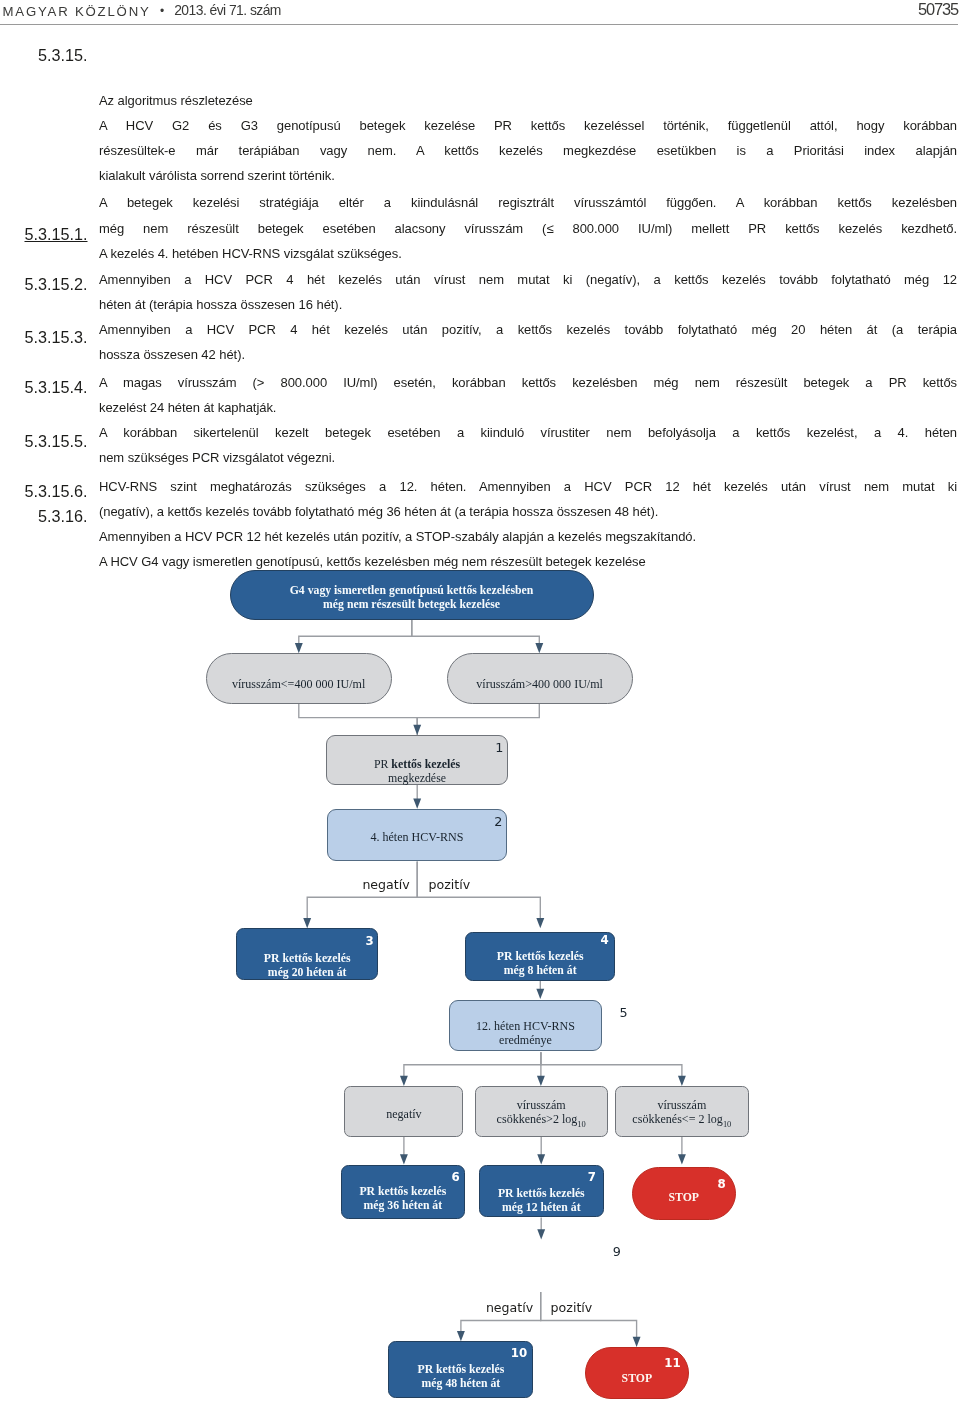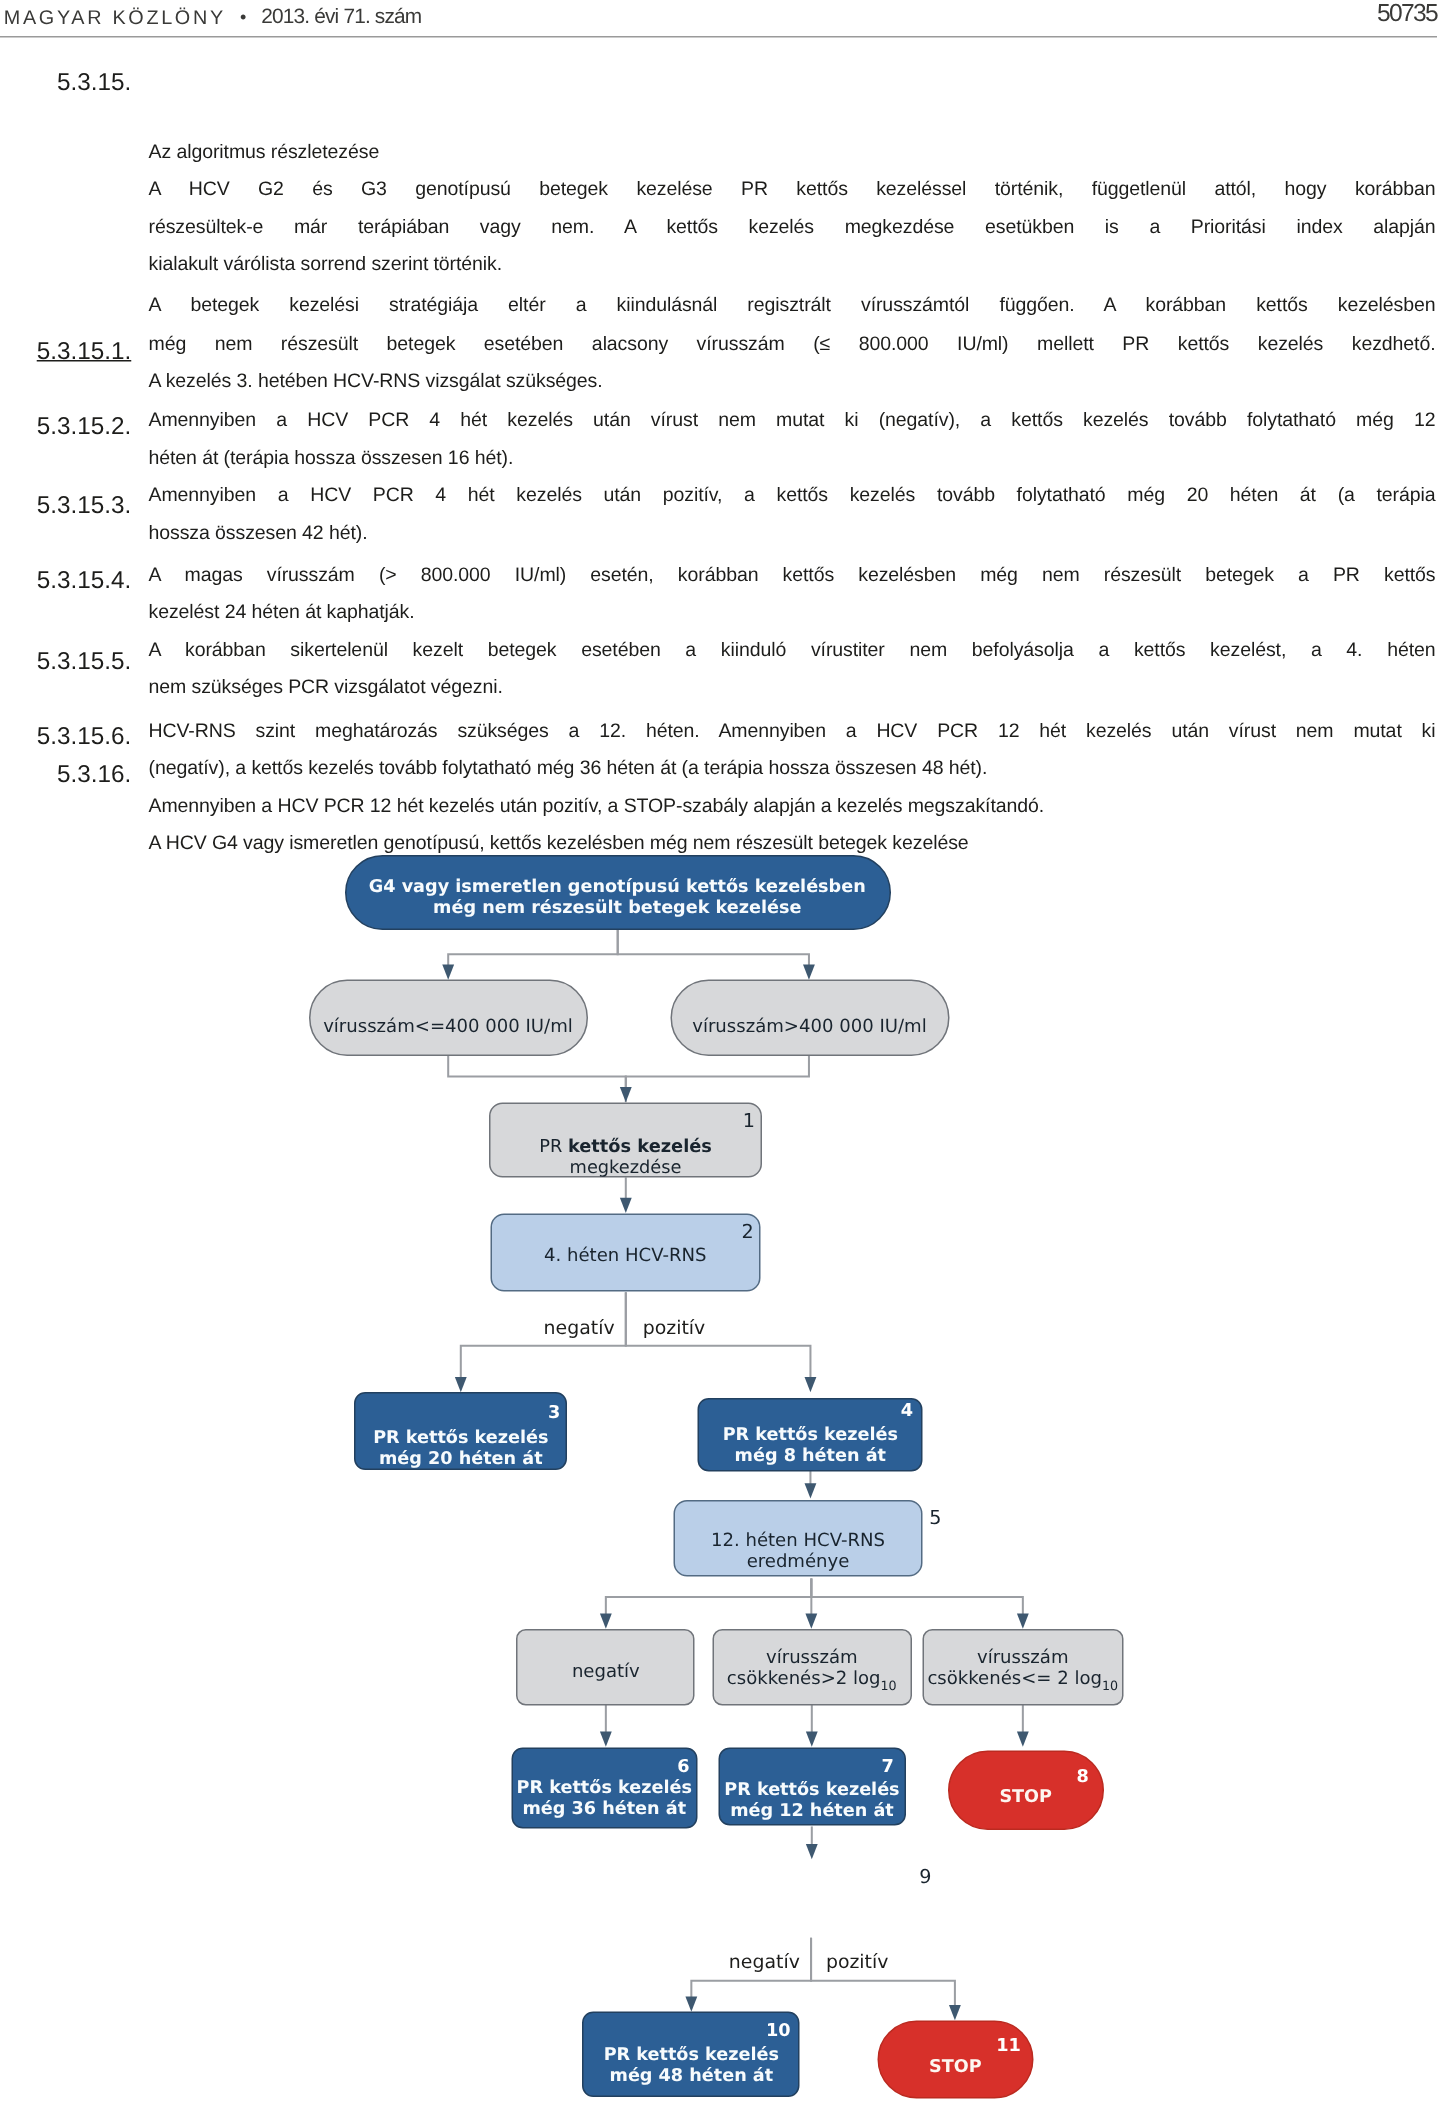--- a/index.html
+++ b/index.html
@@ -21,21 +21,21 @@
       font-size:13px;line-height:19px;letter-spacing:-0.06px;margin-top:45px;}
   .ln.j{white-space:normal;text-align:justify;text-align-last:justify;}
   .secnum{position:absolute;text-align:right;font-size:16.2px;line-height:19px;white-space:nowrap;}
 
   
   #chart{position:absolute;left:0;top:0;width:960px;height:1402px;}
   svg#wires{position:absolute;left:0;top:0;width:960px;height:1402px;}
   .node{position:absolute;box-sizing:border-box;display:flex;align-items:center;justify-content:center;
         text-align:center;font-family:"DejaVu Sans",sans-serif;}
   .node .lbl{width:100%;white-space:pre-line;}
-  .node{border-style:solid;border-width:1.1px;}
+  .node{border-style:solid;border-width:1.1px;font-family:Liberation Serif, serif;}
   .node.dark{background:var(--c-dark);border-color:var(--c-dark-b);color:var(--c-on-dark);}
   .node.lightblue{background:var(--c-lblue);border-color:var(--c-lblue-b);color:var(--c-on-light);}
   .node.gray{background:var(--c-gray);border-color:var(--c-gray-b);color:var(--c-on-light);}
   .node.red{background:var(--c-red);border-color:var(--c-red-b);color:#fdf6f0;}
   .badge{position:absolute;font-family:"DejaVu Sans",sans-serif;font-weight:bold;font-size:11.8px;line-height:11.8px;}
   .badge.onDark{color:#ffffff;}
   .badge.onLight{color:var(--c-on-light);font-weight:400;font-size:12.8px;line-height:12.8px;}
   .elabel{position:absolute;font-family:"DejaVu Sans",sans-serif;font-size:12.6px;line-height:12.6px;color:var(--c-text);white-space:nowrap;}
   .sub{font-size:0.70em;vertical-align:-0.45em;}
 </style>
@@ -53,21 +53,21 @@
   </div>
 
   <div id="bodytext">
       <div class="secnum" style="top: 46.05px; left: 0px; width: 87.5px;">5.3.15.</div>
       <div class="ln" style="top: 46.05px;">Az algoritmus részletezése</div>
       <div class="ln j" style="top: 71.05px;">A HCV G2 és G3 genotípusú betegek kezelése PR kettős kezeléssel történik, függetlenül attól, hogy korábban</div>
       <div class="ln j" style="top: 96.05px;">részesültek-e már terápiában vagy nem. A kettős kezelés megkezdése esetükben is a Prioritási index alapján</div>
       <div class="ln" style="top: 121.05px;">kialakult várólista sorrend szerint történik.</div>
       <div class="ln j" style="top: 148.45px;">A betegek kezelési stratégiája eltér a kiindulásnál regisztrált vírusszámtól függően. A korábban kettős kezelésben</div>
       <div class="ln j" style="top: 173.55px;">még nem részesült betegek esetében alacsony vírusszám (≤ 800.000 IU/ml) mellett PR kettős kezelés kezdhető.</div>
-      <div class="ln" style="top: 198.65px;">A kezelés 3. hetében HCV-RNS vizsgálat szükséges.</div>
+      <div class="ln" style="top: 198.65px;">A kezelés 4. hetében HCV-RNS vizsgálat szükséges.</div>
       <div class="secnum" style="top: 224.65px; left: 0px; width: 87.5px; text-decoration: underline;">5.3.15.1.</div>
       <div class="ln j" style="top: 224.65px;">Amennyiben a HCV PCR 4 hét kezelés után vírust nem mutat ki (negatív), a kettős kezelés tovább folytatható még 12</div>
       <div class="ln" style="top: 249.75px;">héten át (terápia hossza összesen 16 hét).</div>
       <div class="secnum" style="top: 274.85px; left: 0px; width: 87.5px;">5.3.15.2.</div>
       <div class="ln j" style="top: 274.85px;">Amennyiben a HCV PCR 4 hét kezelés után pozitív, a kettős kezelés tovább folytatható még 20 héten át (a terápia</div>
       <div class="ln" style="top: 299.85px;">hossza összesen 42 hét).</div>
       <div class="secnum" style="top: 327.95px; left: 0px; width: 87.5px;">5.3.15.3.</div>
       <div class="ln j" style="top: 327.95px;">A magas vírusszám (&gt; 800.000 IU/ml) esetén, korábban kettős kezelésben még nem részesült betegek a PR kettős</div>
       <div class="ln" style="top: 352.95px;">kezelést 24 héten át kaphatják.</div>
       <div class="secnum" style="top: 377.95px; left: 0px; width: 87.5px;">5.3.15.4.</div>
@@ -136,21 +136,21 @@
       </div>
       <div class="badge onLight" style="right: 457.5px; top: 816px;">2</div>
       <div class="node dark" style="left: 236.4px; top: 928.2px; width: 141.6px; height: 51.5px; border-radius: 7.5px; font-size: 11.75px; line-height: 13.9px; font-weight: 700;">
         <div class="lbl" style="transform: translateY(11.9px);">PR kettős kezelés<br>még 20 héten át</div>
       </div>
       <div class="badge onDark" style="right: 586.4px; top: 936.3px;">3</div>
       <div class="node dark" style="left: 465px; top: 931.5px; width: 150.4px; height: 49.2px; border-radius: 7.5px; font-size: 11.75px; line-height: 13.9px; font-weight: 700;">
         <div class="lbl" style="transform: translateY(7.7px);">PR kettős kezelés<br>még 8 héten át</div>
       </div>
       <div class="badge onDark" style="right: 351.3px; top: 935.1px;">4</div>
-      <div class="node lightblue" style="left: 449px; top: 999.8px; width: 166px; height: 51.1px; border-radius: 9px; font-size: 12.06px; line-height: 13.9px; font-weight: 400;">
+      <div class="node lightblue" style="left: 449px; top: 999.8px; width: 153px; height: 51.1px; border-radius: 9px; font-size: 12.06px; line-height: 13.9px; font-weight: 400;">
         <div class="lbl" style="transform: translateY(9.4px);">12. héten HCV-RNS<br>eredménye</div>
       </div>
       <div class="badge onLight" style="right: 332.3px; top: 1006.6px;">5</div>
       <div class="node gray" style="left: 344.4px; top: 1085.9px; width: 119px; height: 50.7px; border-radius: 6.5px; font-size: 12.06px; line-height: 13.9px; font-weight: 400;">
         <div class="lbl" style="transform: translateY(3.8px);">negatív</div>
       </div>
       <div class="node gray" style="left: 474.7px; top: 1085.9px; width: 133px; height: 50.7px; border-radius: 6.5px; font-size: 12.06px; line-height: 13.9px; font-weight: 400;">
         <div class="lbl" style="transform: translateY(3.8px);">vírusszám<br>csökkenés&gt;2 log<span class="sub">10</span></div>
       </div>
       <div class="node gray" style="left: 614.7px; top: 1085.9px; width: 134.3px; height: 50.7px; border-radius: 6.5px; font-size: 12.06px; line-height: 13.9px; font-weight: 400;">

